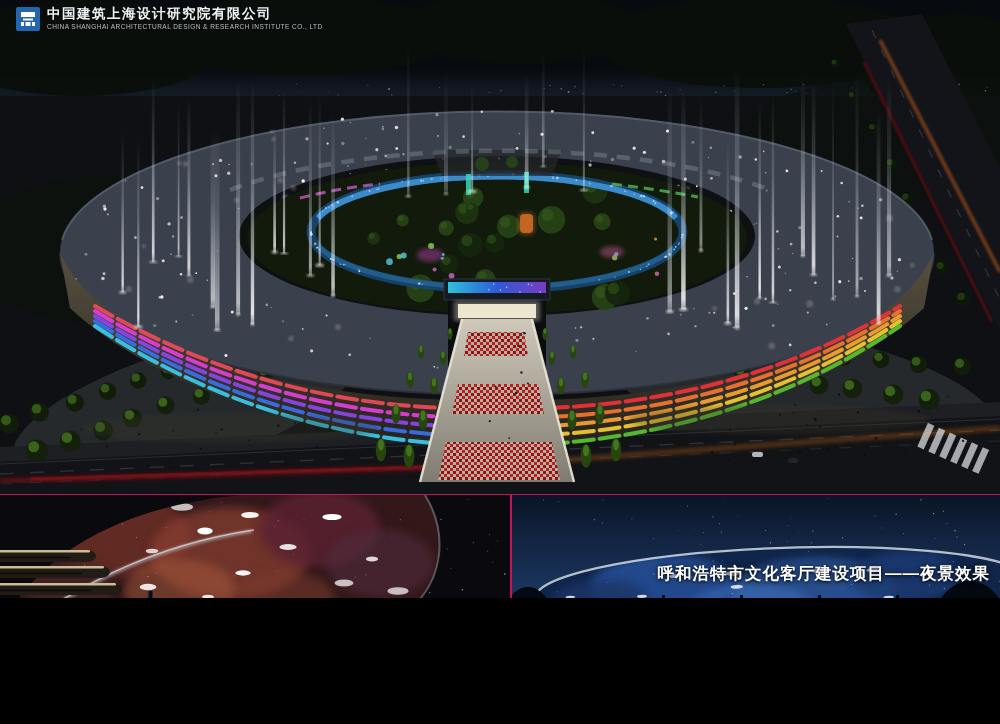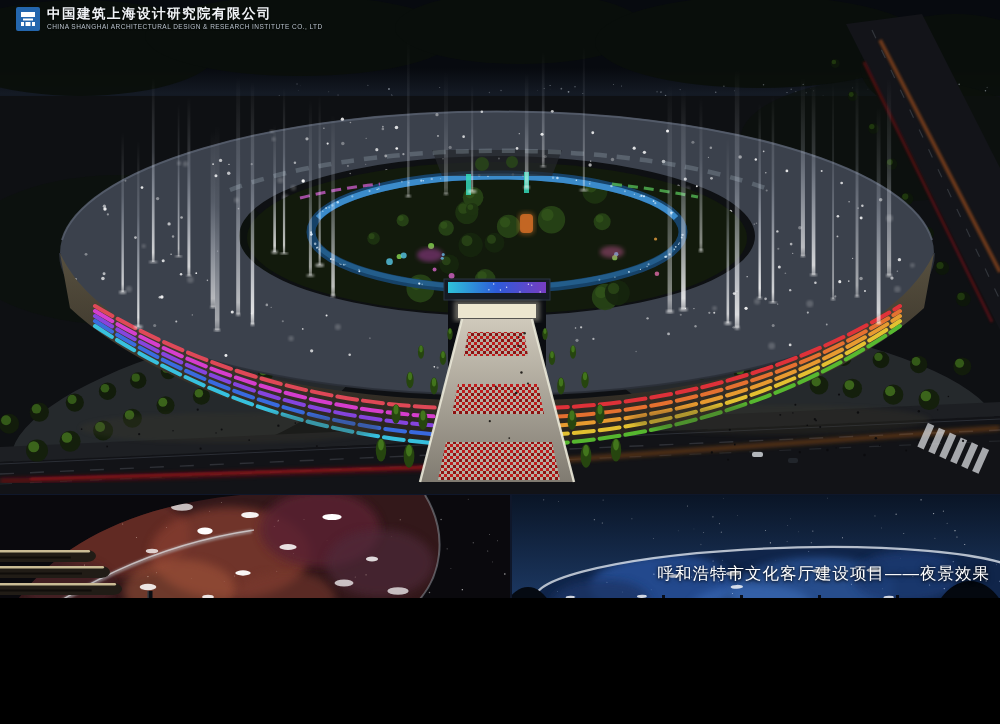--- a/index.html
+++ b/index.html
@@ -1,35 +1,35 @@
 <!DOCTYPE html>
 <html><head>
 <meta charset="utf-8">
 <style>
   html,body{margin:0;padding:0;background:#000;}
-  .board{position:relative;width:1000px;height:598px;background:#0f172a;overflow:hidden;
+  .board{position:relative;width:1000px;height:598px;background:#be185d;overflow:hidden;
          font-family:"Liberation Sans","DejaVu Sans",sans-serif;}
   .panel{position:absolute;overflow:hidden;background:#05060a;}
   #panel-main{left:0;top:0;width:1000px;height:494px;}
   #panel-bl{left:0;top:495px;width:510px;height:229px;}
   #panel-br{left:512px;top:495px;width:488px;height:229px;}
   svg{display:block;}
   
   .logo-wrap{position:absolute;left:16px;top:6px;display:flex;align-items:flex-start;z-index:30;}
   .logo-badge{width:24px;height:24px;margin-top:1px;background:#2466ad;border-radius:2px;
               display:flex;align-items:center;justify-content:center;flex:0 0 auto;}
   .logo-badge svg{width:18px;height:18px;}
   .logo-text{margin-left:7px;}
   .logo-cn{color:#f0f3f6;font-size:13.5px;font-weight:bold;letter-spacing:1.5px;line-height:15px;
            text-shadow:0 1px 2px rgba(0,0,0,.9);white-space:nowrap;}
   .logo-en{color:#b9c2cc;font-size:6.5px;letter-spacing:.45px;line-height:8px;margin-top:2px;
            white-space:nowrap;text-shadow:0 1px 1px rgba(0,0,0,.9);}
   
   .caption{position:absolute;right:10px;bottom:13px;z-index:30;color:#ffffff;font-size:16.5px;
-           letter-spacing:1px;font-weight:normal;white-space:nowrap;
+           letter-spacing:1px;font-weight:bold;white-space:nowrap;
            text-shadow:0 1px 3px rgba(0,0,0,.85),0 0 6px rgba(0,0,0,.6);margin-top:8px;}
 </style>
 </head>
 <body>
 
 <div class="board">
 
   <div class="panel" id="panel-main">
     <svg width="1000" height="494" viewBox="0 0 1000 494">
       <defs>

